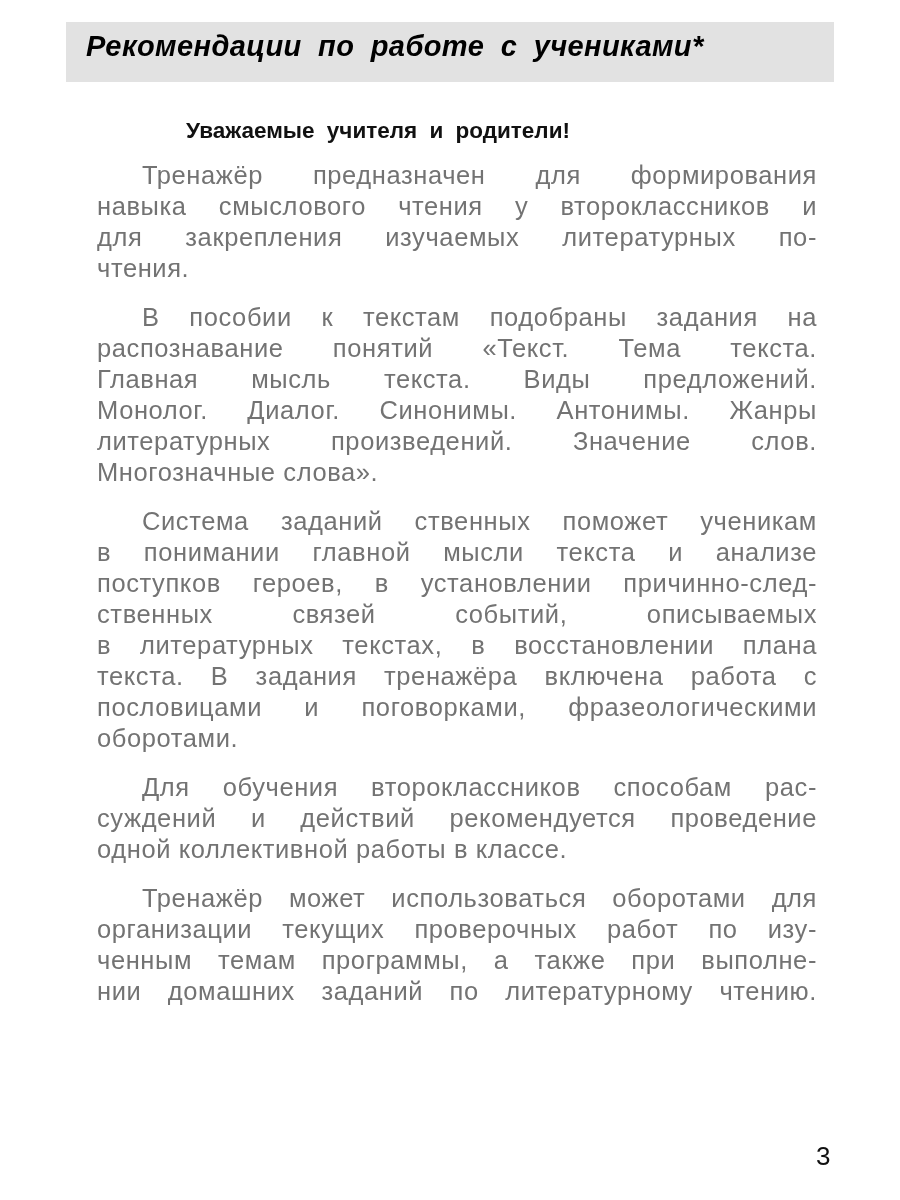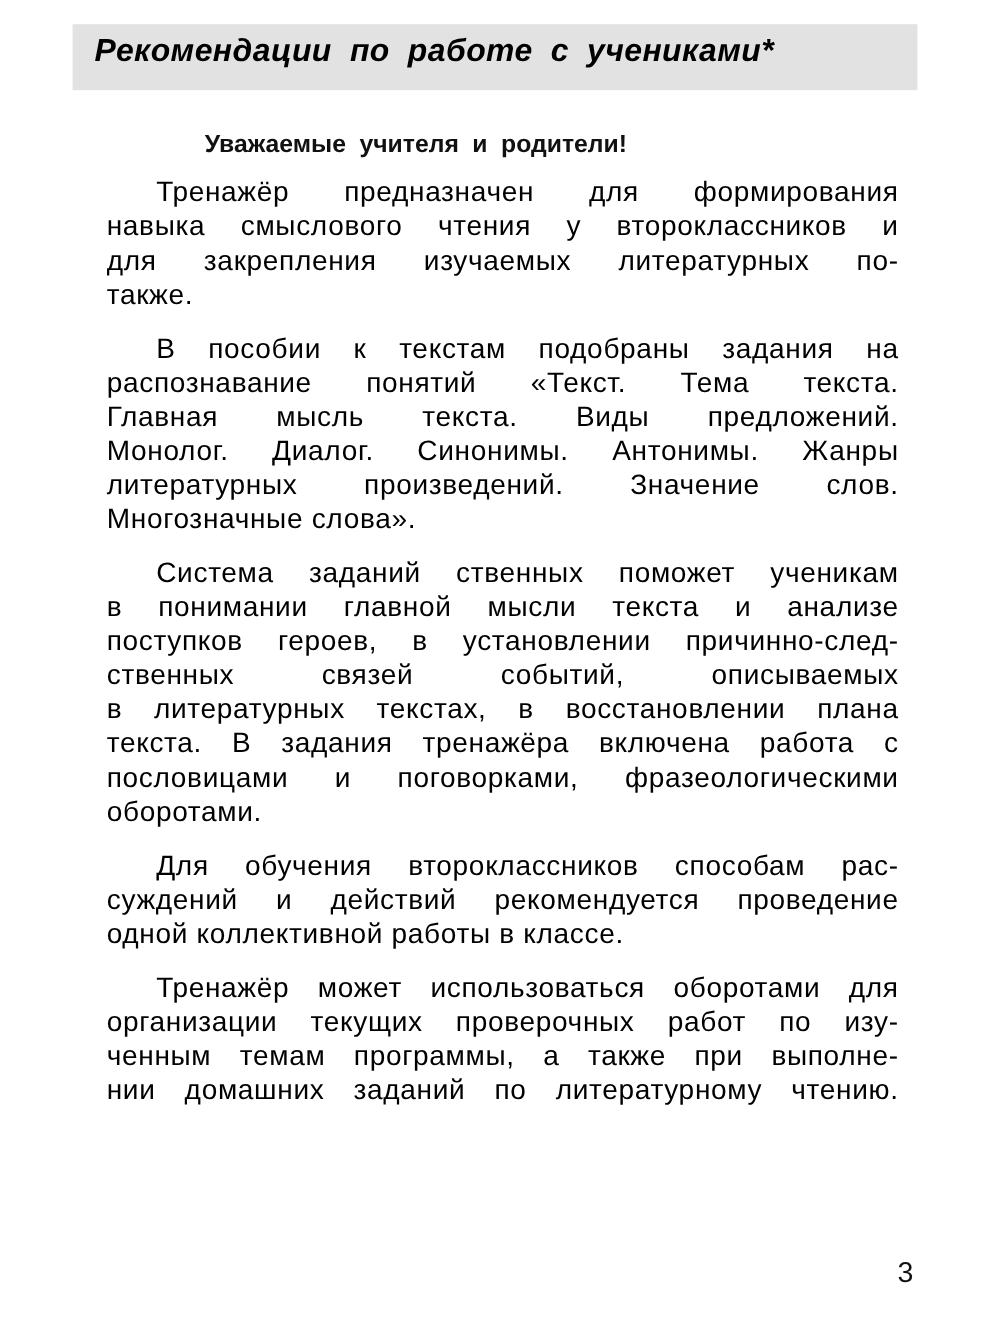--- a/index.html
+++ b/index.html
@@ -7,40 +7,40 @@
          font-family:"Liberation Sans", sans-serif; color:#1a1a1a; }
   .header-bar { position:absolute; left:66px; top:22px; width:768px; height:60px;
                 background:#e2e2e2; }
   .header-title { position:absolute; left:86px; top:30px; font-size:29px; font-weight:bold;
                   letter-spacing:0.4px; word-spacing:8px; color:#000; white-space:nowrap;
                   transform:scaleX(1.0); transform-origin:left;font-style:italic; }
   .subtitle { position:absolute; left:0; width:736px; top:118px; text-align:center;
               font-size:22.5px; font-weight:bold; word-spacing:6px; color:#111; padding-left:20px; box-sizing:border-box; }
   .body { position:absolute; left:97px; width:736px; top:160px; }
   .para { margin:0 16px 18px 0; font-size:25.5px; line-height:31px; text-align:justify;
-          text-indent:45px; color:#000000; letter-spacing:0.6px; }
+          text-indent:45px; color:#737373; letter-spacing:0.6px; }
   .line { display:block; text-align:justify; text-align-last:justify; text-indent:0; }
   .line.first { padding-left:45px; }
   .line.last { text-align-last:left; }
   .page-num { position:absolute; left:816px; top:1141px; font-size:26px; color:#111; }
 </style>
 </head>
 <body>
 
 <div class="header-bar"></div>
 <div class="header-title">Рекомендации по работе с учениками*</div>
 
 <div class="subtitle">Уважаемые учителя и родители!</div>
 
 <div class="body">
   <p class="para" style="text-indent:0">
     <span class="line first">Тренажёр предназначен для формирования</span>
     <span class="line">навыка смыслового чтения у второклассников и</span>
     <span class="line">для закрепления изучаемых литературных по-</span>
-    <span class="line last">также.</span>
+    <span class="line last">чтения.</span>
   </p>
   <p class="para" style="text-indent:0">
     <span class="line first">В пособии к текстам подобраны задания на</span>
     <span class="line">распознавание понятий «Текст. Тема текста.</span>
     <span class="line">Главная мысль текста. Виды предложений.</span>
     <span class="line">Монолог. Диалог. Синонимы. Антонимы. Жанры</span>
     <span class="line">литературных произведений. Значение слов.</span>
     <span class="line last">Многозначные слова».</span>
   </p>
   <p class="para" style="text-indent:0">

